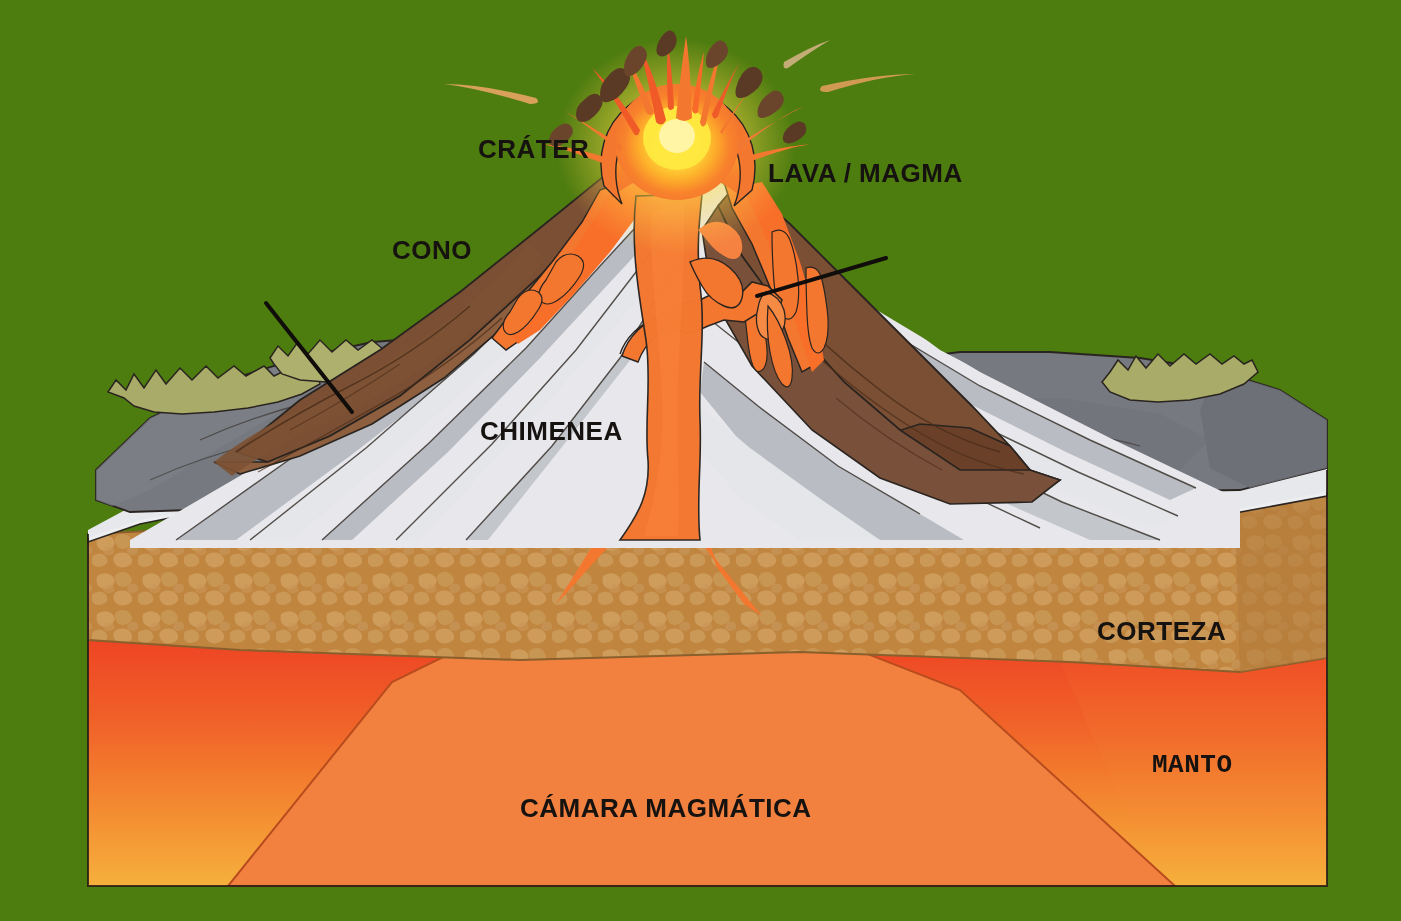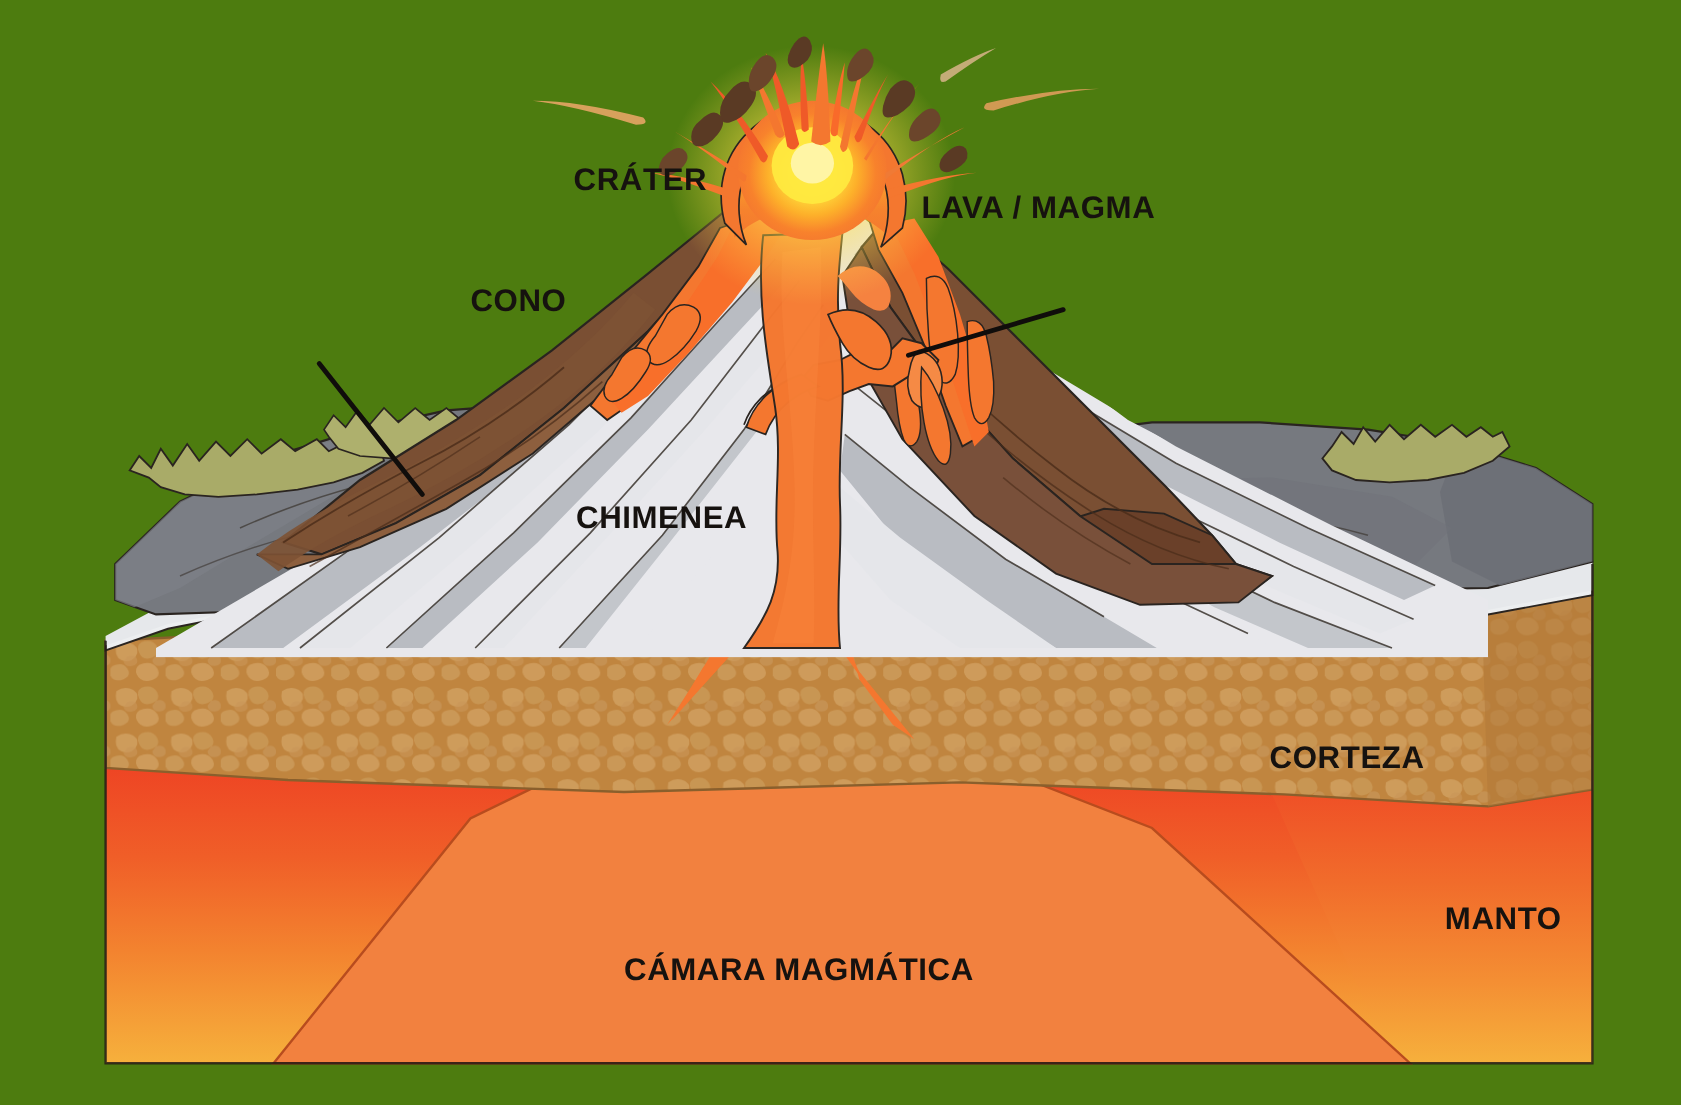--- a/index.html
+++ b/index.html
@@ -323,19 +323,19 @@
 <div class="lbl s26" style="left:478px;top:136px;">CRÁTER</div>
 
 <div class="lbl s26" style="left:768px;top:160px;">LAVA / MAGMA</div>
 
 <div class="lbl s26" style="left:392px;top:237px;">CONO</div>
 
 
 
 <div class="lbl s26" style="left:480px;top:418px;text-align:right;">CHIMENEA</div>
 
-<div class="lbl s26" style="left:1058px;top:618px;">CORTEZA</div>
-
-<div class="lbl s26" style="left:1204px;top:752px;">MANTO</div>
+<div class="lbl s26" style="left:1097px;top:618px;">CORTEZA</div>
+
+<div class="lbl s26" style="left:1152px;top:752px;font-family:Liberation Mono, monospace;">MANTO</div>
 
 <div class="lbl s26" style="left:520px;top:771px;margin-top:24px;">CÁMARA MAGMÁTICA</div>
 
 </div>
 
 </body></html>

